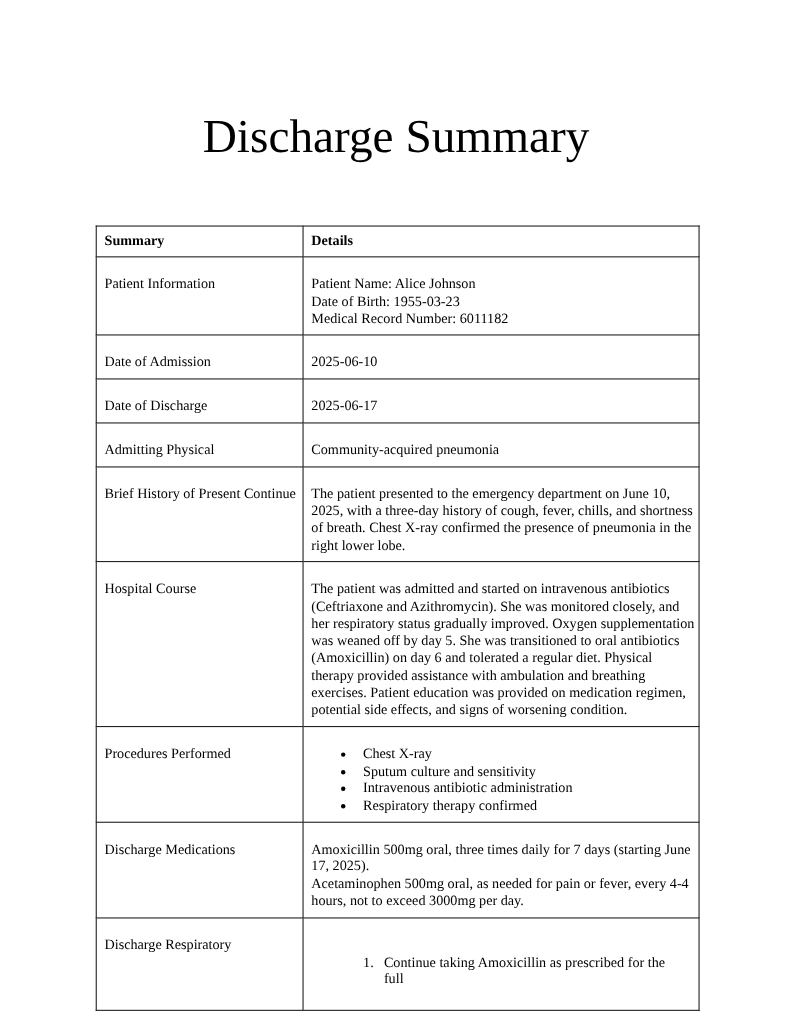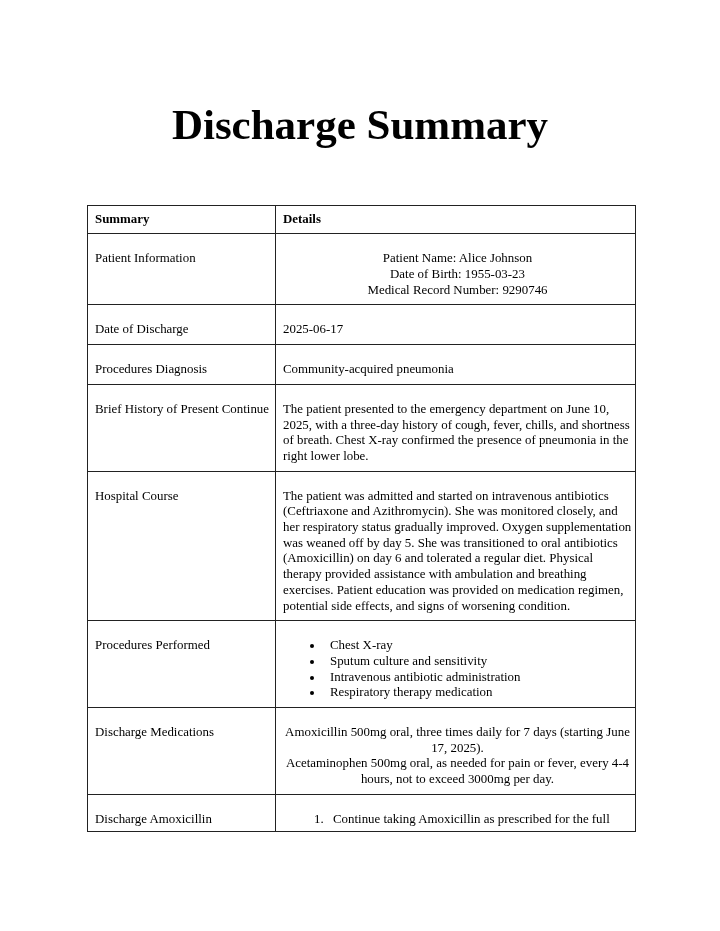--- a/index.html
+++ b/index.html
@@ -13,21 +13,21 @@
     height: 931px;
     background: #ffffff;
     overflow: hidden;
     font-family: "Liberation Serif", "DejaVu Serif", serif;
     color: #000000;
   }
   .doc-title {
     margin: 99px 0 0 0;
     text-align: center;
     font-size: 43px;
-    font-weight: bold;
+    font-weight: normal;
     line-height: 1.2;
     letter-spacing: 0px;
     color: #000000;
   }
   table.summary-table {
     border-collapse: collapse;
     table-layout: fixed;
     width: 548px;
     margin: 54px 0 0 87px;
     background: #ffffff;
@@ -43,28 +43,28 @@
     padding: 17px 3px 6px 7px;
     text-align: left;
     font-weight: normal;
     word-wrap: break-word;
   }
   table.summary-table th {
     font-weight: bold;
     padding-top: 6px;
     padding-bottom: 6px;
   }
-  .details-cell div.para { margin: 0; text-align: center; }
+  .details-cell div.para { margin: 0; }
   ul.bullet-list {
     margin: 0;
     padding: 0 0 0 41px;
     list-style-type: disc;
   }
   ol.numbered-list {
-    margin: 0;
+    margin: 16px;
     padding: 0 0 0 44px;
     list-style-type: decimal;
   }
   ul.bullet-list li, ol.numbered-list li {
     padding-left: 6px;
   }
   tr.clipped-row td {
     height: 14px;
     padding-bottom: 3px;
     overflow: hidden;
@@ -88,32 +88,36 @@
         <th>Details</th>
       </tr>
     </thead>
     <tbody>
 
       <tr>
         <td>Patient Information</td>
         <td class="details-cell">
           <div class="para">Patient Name: Alice Johnson</div>
           <div class="para">Date of Birth: 1955-03-23</div>
-          <div class="para">Medical Record Number: 9290746</div>
+          <div class="para">Medical Record Number: 6011182</div>
         </td>
       </tr>
 
+      <tr>
+        <td>Date of Admission</td>
+        <td class="details-cell">2025-06-10</td>
+      </tr>
 
       <tr>
         <td>Date of Discharge</td>
         <td class="details-cell">2025-06-17</td>
       </tr>
 
       <tr>
-        <td>Procedures Diagnosis</td>
+        <td>Admitting Physical</td>
         <td class="details-cell">Community-acquired pneumonia</td>
       </tr>
 
 
       <tr>
         <td>Brief History of Present Continue</td>
         <td class="details-cell">The patient presented to the emergency department on June 10, 2025, with a three-day history of cough, fever, chills, and shortness of breath. Chest X-ray confirmed the presence of pneumonia in the right lower lobe.</td>
       </tr>
 
       <tr>
@@ -121,36 +125,36 @@
         <td class="details-cell">The patient was admitted and started on intravenous antibiotics (Ceftriaxone and Azithromycin). She was monitored closely, and her respiratory status gradually improved. Oxygen supplementation was weaned off by day 5. She was transitioned to oral antibiotics (Amoxicillin) on day 6 and tolerated a regular diet. Physical therapy provided assistance with ambulation and breathing exercises. Patient education was provided on medication regimen, potential side effects, and signs of worsening condition.</td>
       </tr>
 
       <tr>
         <td>Procedures Performed</td>
         <td class="details-cell">
           <ul class="bullet-list">
             <li>Chest X-ray</li>
             <li>Sputum culture and sensitivity</li>
             <li>Intravenous antibiotic administration</li>
-            <li>Respiratory therapy medication</li>
+            <li>Respiratory therapy confirmed</li>
           </ul>
         </td>
       </tr>
 
 
       <tr>
         <td>Discharge Medications</td>
         <td class="details-cell">
           <div class="para">Amoxicillin 500mg oral, three times daily for 7 days (starting June 17, 2025).</div>
           <div class="para">Acetaminophen 500mg oral, as needed for pain or fever, every 4-4 hours, not to exceed 3000mg per day.</div>
         </td>
       </tr>
 
       <tr class="clipped-row">
-        <td>Discharge Amoxicillin</td>
+        <td>Discharge Respiratory</td>
         <td class="details-cell">
           <ol class="numbered-list">
             <li>Continue taking Amoxicillin as prescribed for the full</li>
           </ol>
         </td>
       </tr>
 
     </tbody>
   </table>
 

